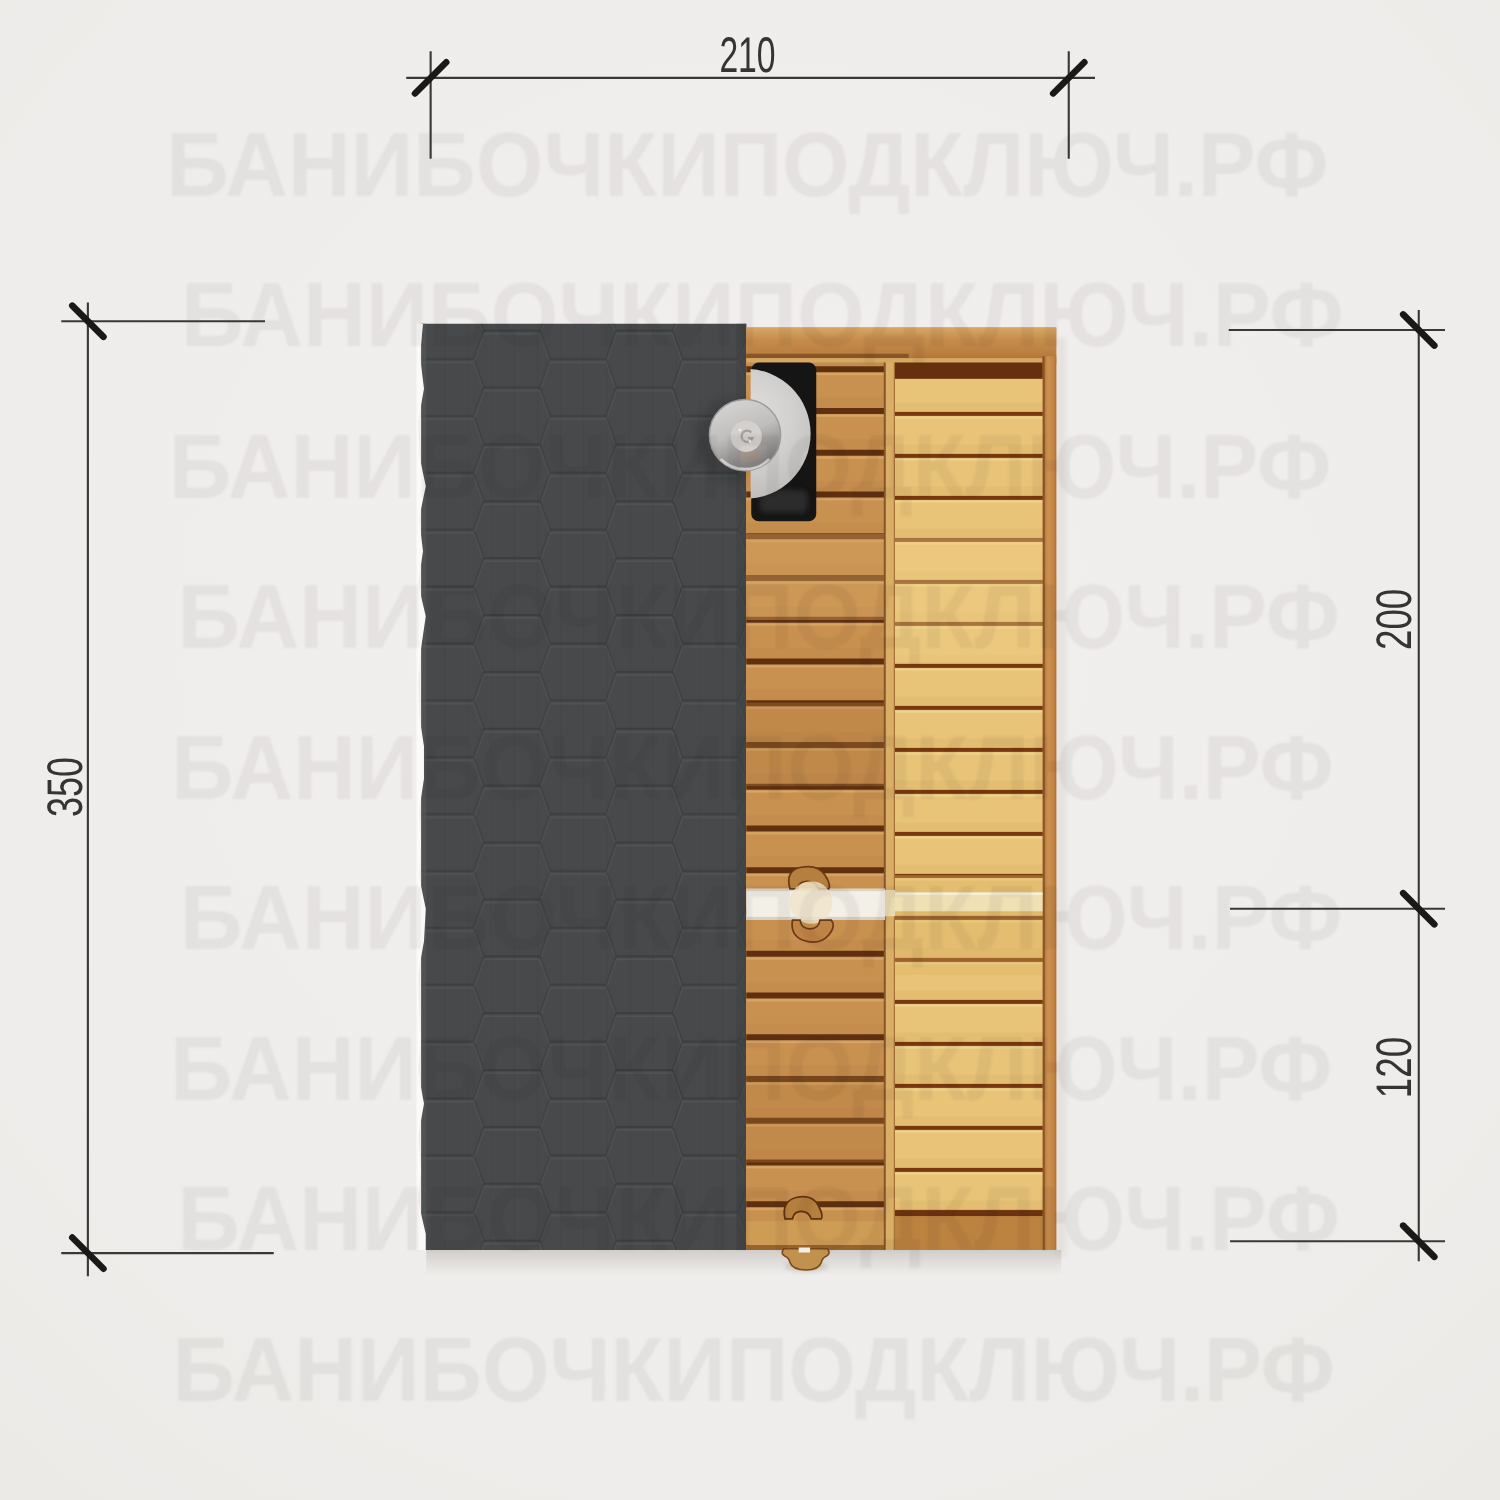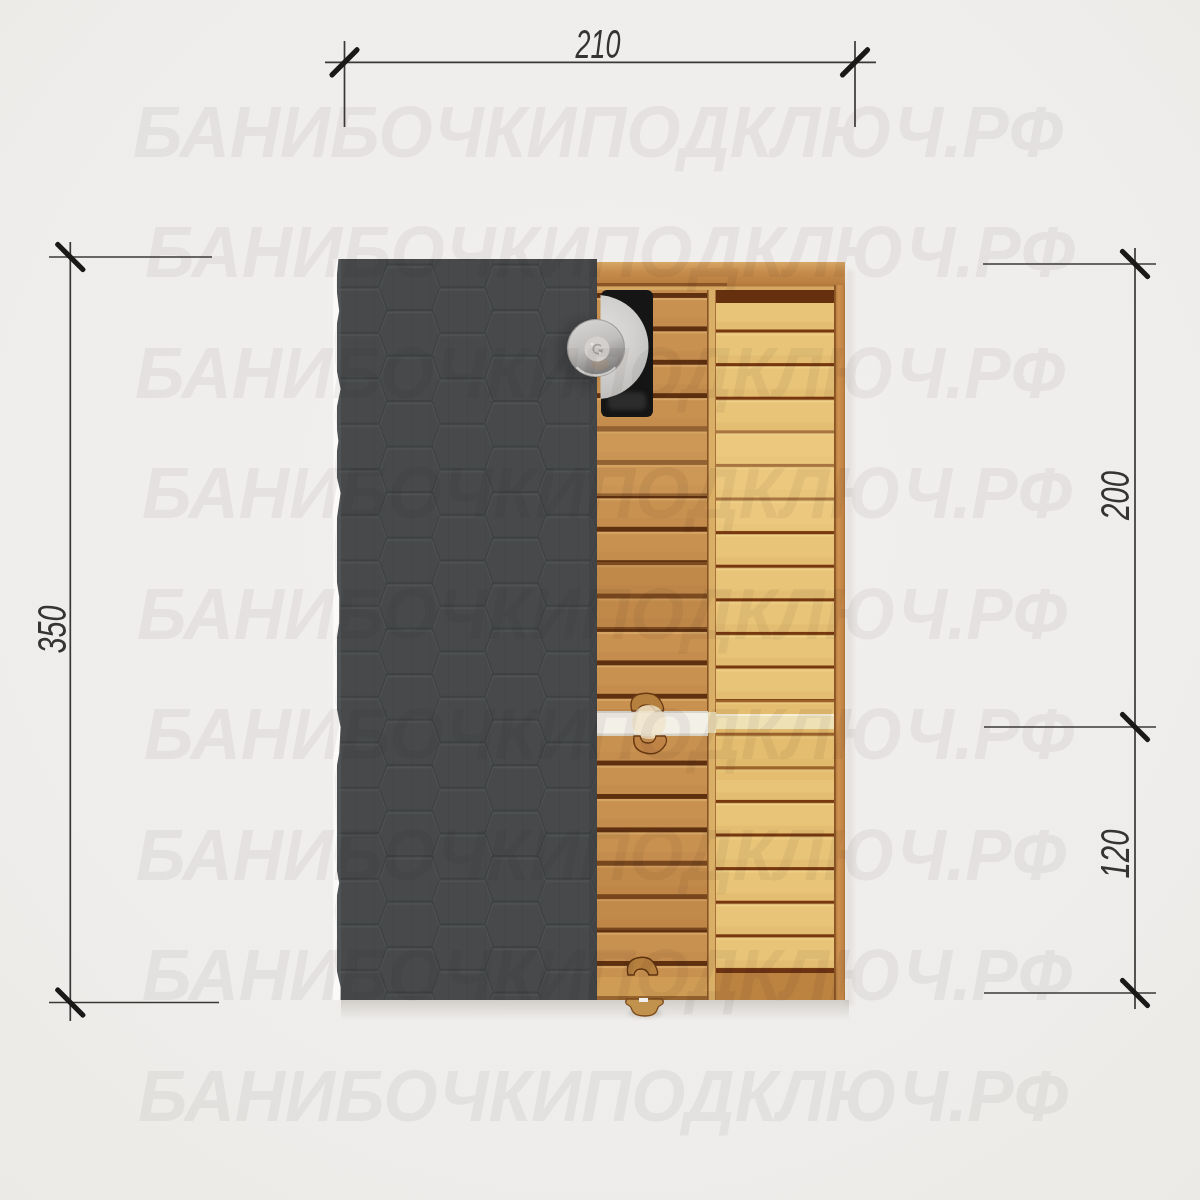--- a/index.html
+++ b/index.html
@@ -1,18 +1,18 @@
 <!DOCTYPE html>
 <html><head>
 <meta charset="utf-8">
 <style>
   html,body{margin:0;padding:0;}
   body{width:1200px;height:1200px;overflow:hidden;background:#f1efed;
        font-family:"Liberation Sans", sans-serif;}
-  #page{position:relative;width:1000px;height:1200px;font-style:italic;}
+  #page{position:relative;width:1000px;height:1200px;}
   svg{position:absolute;left:0;top:0;}
 </style>
 </head>
 <body>
 <div id="page">
 
 <svg width="1200" height="1200" viewBox="0 0 1200 1200">
 <defs>
 
   <pattern id="hex" patternUnits="userSpaceOnUse" width="106" height="45.5" x="379" y="310">

